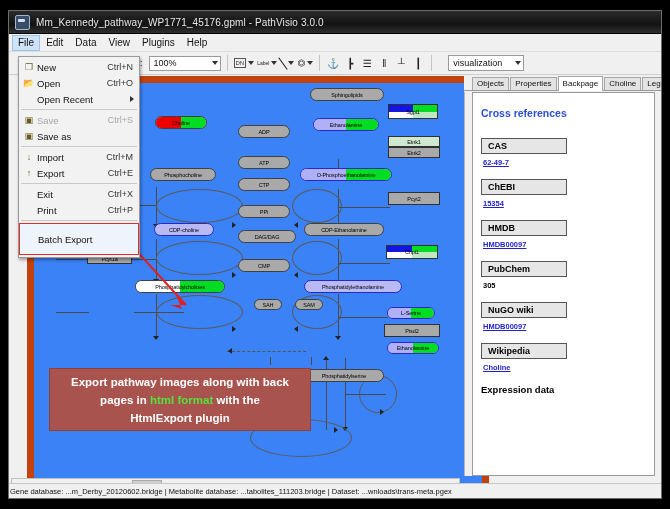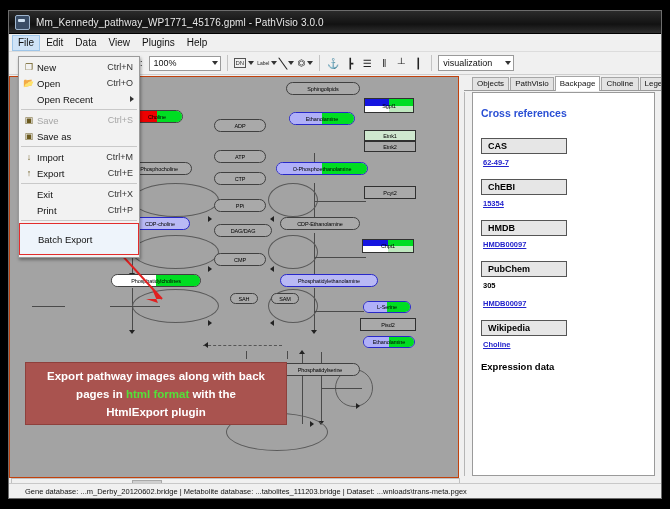--- a/index.html
+++ b/index.html
@@ -60,38 +60,38 @@
     height:15px;background:#fff;border:1px solid #9a9a9a;
     display:flex;align-items:center;font-size:9px;color:#111;
     padding-left:4px;box-sizing:border-box;position:relative;
   }
   .combo .arw{
     position:absolute;right:2px;top:50%;margin-top:-2px;
     width:0;height:0;border-left:3px solid transparent;border-right:3px solid transparent;
     border-top:4px solid #333;
   }
   .combo.zoomc{width:72px;}
-  .combo.vis{width:76px;height:16px;}
+  .combo.vis{width:76px;height:16px;margin-left:10px;}
   .tbtn{
     min-width:14px;height:16px;display:flex;align-items:center;justify-content:center;
     font-size:8px;color:#222;
   }
   .tbtn .caret{
     width:0;height:0;border-left:3px solid transparent;border-right:3px solid transparent;
     border-top:4px solid #333;margin-left:2px;
   }
   .mini{font-size:6px;color:#333;border:1px solid #555;padding:0 1px;line-height:8px;}
 
   
   .content{position:absolute;left:0;top:63px;right:0;bottom:0;}
 
   
   .canvas{
-    position:absolute;left:0;top:2px;width:448px;height:400px;
-    background:#a3a3a3;border:1px solid #c2410c;overflow:hidden;
+    position:absolute;left:18px;top:2px;width:448px;height:400px;
+    background:#3b82f6;border:7px solid #c2410c;overflow:hidden;
   }
 
   
   .node{
     position:absolute;box-sizing:border-box;
     font-size:5.5px;color:#000;text-align:center;
     display:flex;align-items:center;justify-content:center;
     white-space:nowrap;letter-spacing:-.1px;
   }
   .metab{
@@ -223,21 +223,21 @@
   }
   .hscroll .thumb{
     position:absolute;left:120px;top:1px;width:28px;height:5px;background:#cfcfcf;
     border:1px solid #a8a8a8;
   }
   .statusbar{
     position:absolute;left:0;bottom:0;right:0;height:14px;
     background:#f0f0f0;border-top:1px solid #c8c8c8;
     display:flex;align-items:center;
   }
-  .statusbar .st{font-size:7.5px;color:#111;padding-left:16px;white-space:nowrap;}
+  .statusbar .st{font-size:7.5px;color:#111;padding-left:1px;white-space:nowrap;}
 </style>
 </head>
 <body>
 
 <div id="root">
   <div class="window">
 
     <div class="titlebar">
       <div class="tb-icon"></div>
       <div class="tb-text">Mm_Kennedy_pathway_WP1771_45176.gpml - PathVisio 3.0.0</div>
@@ -495,34 +495,34 @@
         </div>
       </div>
 
       <div class="hscroll">
         <div class="thumb"></div>
       </div>
 
       <div class="rpanel">
         <div class="tabstrip" id="tabstrip">
             <div class="tab">Objects</div>
-            <div class="tab">PathVisio</div>
+            <div class="tab">Properties</div>
             <div class="tab sel">Backpage</div>
             <div class="tab">Choline</div>
             <div class="tab">Legend</div>
           </div>
         <div class="rp-scroll-left"></div>
         <div class="rpanel-inner">
           <div class="xref-title">Cross references</div>
           <div id="xref-list">
               <div class="xref-block"><div class="xref-head">CAS</div><div class="xref-val">62-49-7</div></div>
               <div class="xref-block"><div class="xref-head">ChEBI</div><div class="xref-val">15354</div></div>
               <div class="xref-block"><div class="xref-head">HMDB</div><div class="xref-val">HMDB00097</div></div>
               <div class="xref-block"><div class="xref-head">PubChem</div><div class="xref-val plain">305</div></div>
-              <div class="xref-block"><div class="xref-val">HMDB00097</div></div>
+              <div class="xref-block"><div class="xref-head">NuGO wiki</div><div class="xref-val">HMDB00097</div></div>
               <div class="xref-block"><div class="xref-head">Wikipedia</div><div class="xref-val">Choline</div></div>
             </div>
           <div class="expr-data">Expression data</div>
         </div>
       </div>
 
       <div class="statusbar">
         <span class="st">Gene database: ...m_Derby_20120602.bridge | Metabolite database: ...tabolites_111203.bridge | Dataset: ...wnloads\trans-meta.pgex</span>
       </div>
     </div>

